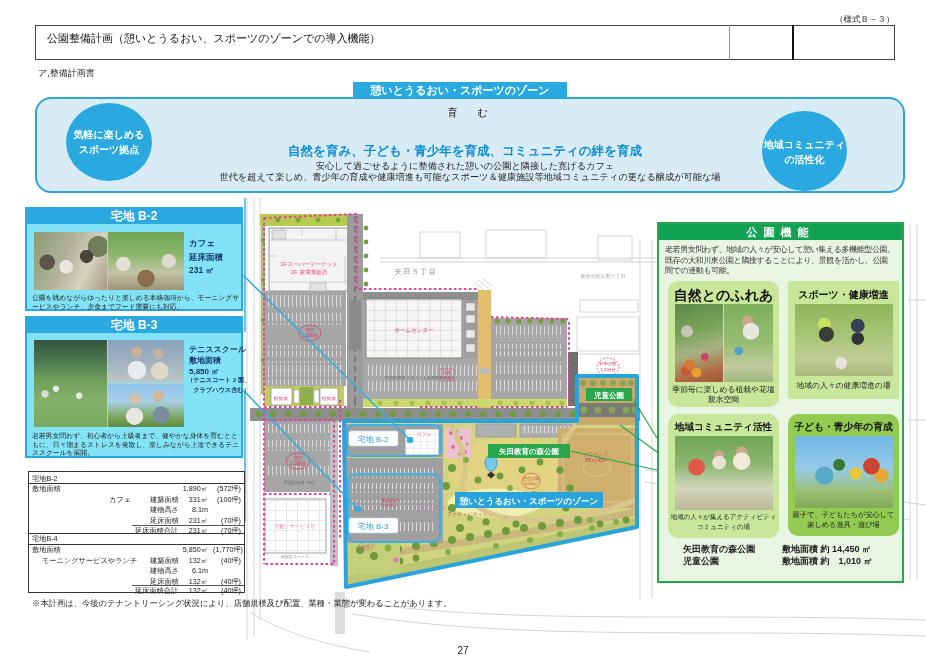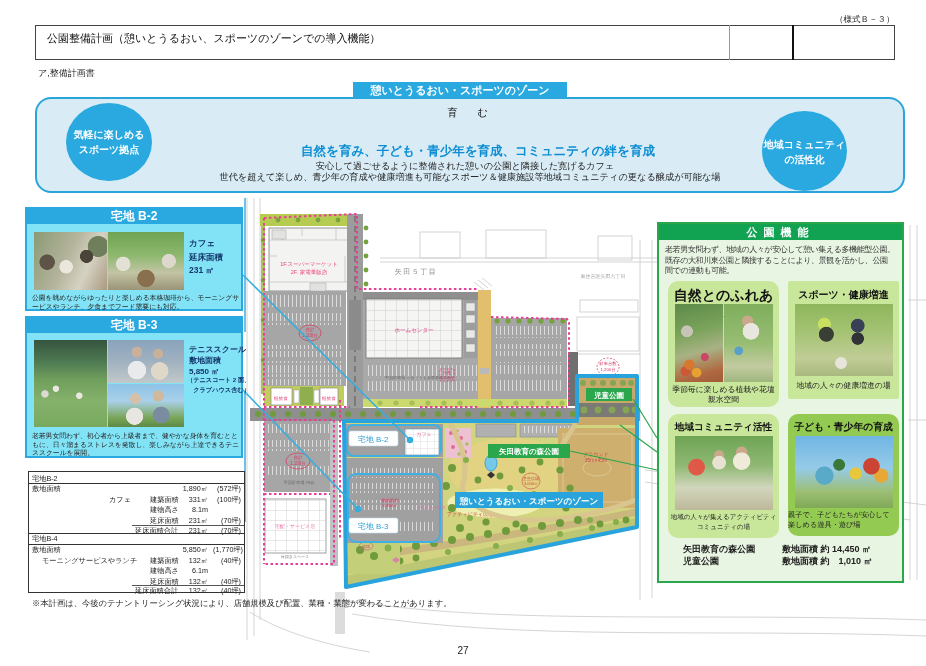--- a/index.html
+++ b/index.html
@@ -28,21 +28,21 @@
 
 <div class="abs" style="left:353px;top:82px;width:214px;height:16px;background:#29a9e0;color:#fff;font-weight:bold;font-size:11px;text-align:center;line-height:16px;">憩いとうるおい・スポーツのゾーン</div>
 
 <div class="abs" style="left:66px;top:103px;width:86px;height:78px;background:#29a9e0;border-radius:50%;color:#fff;font-weight:bold;font-size:10px;text-align:center;line-height:15px;padding-top:24px;">気軽に楽しめる<br>スポーツ拠点</div>
 
 <div class="abs" style="left:380px;top:106px;width:180px;text-align:center;font-size:10px;color:#111;letter-spacing:5px;">育　む</div>
 
 <div class="abs" style="left:762px;top:111px;width:85px;height:80px;background:#29a9e0;border-radius:50%;color:#fff;font-weight:bold;font-size:10px;text-align:center;line-height:15px;padding-top:26px;">地域コミュニティ<br>の活性化</div>
 
 
-<div class="abs" style="left:148px;top:143px;width:660px;text-align:center;font-size:12.5px;font-weight:bold;color:#0d8ed3;">自然を育み、子ども・青少年を育成、コミュニティの絆を育成</div>
+<div class="abs" style="left:135px;top:143px;width:660px;text-align:center;font-size:12.5px;font-weight:bold;color:#0d8ed3;">自然を育み、子ども・青少年を育成、コミュニティの絆を育成</div>
 
 <div class="abs" style="left:135px;top:160px;width:660px;text-align:center;font-size:9.2px;color:#222;">安心して過ごせるように整備された憩いの公園と隣接した寛げるカフェ</div>
 
 <div class="abs" style="left:105px;top:171px;width:730px;text-align:center;font-size:9.2px;color:#222;">世代を超えて楽しめ、青少年の育成や健康増進も可能なスポーツ＆健康施設等地域コミュニティの更なる醸成が可能な場</div>
 
 <svg class="abs" style="left:0;top:0;z-index:1;" width="926" height="666" viewBox="0 0 926 666">
 <defs>
 <pattern id="st" width="4" height="14" patternUnits="userSpaceOnUse">
           <path d="M0.5,1 V13" stroke="#ffffff" stroke-width="0.6"></path>
         </pattern>
@@ -627,20 +627,20 @@
     <div class="abs" style="left:7px;top:22px;width:98px;height:74px;background:radial-gradient(circle at 22% 42%, #e05848 0 9%, transparent 10%),radial-gradient(circle at 45% 36%, #e8e2d2 0 9%, transparent 10%),radial-gradient(circle at 68% 34%, #f0ead8 0 10%, transparent 11%),radial-gradient(circle at 45% 26%, #caa88c 0 6%, transparent 7%),radial-gradient(circle at 68% 22%, #caa88c 0 6%, transparent 7%),linear-gradient(180deg,#6fa455 0%,#8fb873 40%,#d2d6bc 70%,#bcb89a 100%);"></div>
 
     <div class="abs" style="left:0;top:98px;width:111px;text-align:center;font-size:6.5px;color:#222;line-height:9.5px;white-space:nowrap;">地域の人々が集えるアクティビティ<br>コミュニティの場</div>
   </div>
 
   <div class="abs" style="left:129px;top:190px;width:111px;height:122px;background:#93cb52;border-radius:10px;">
     <div style="margin-top:7px;text-align:center;font-size:9.8px;font-weight:bold;color:#111;">子ども・青少年の育成</div>
 
     <div class="abs" style="left:7px;top:22px;width:98px;height:72px;background:radial-gradient(circle at 78% 42%, #cc4434 0 9%, transparent 10%),radial-gradient(circle at 62% 52%, #e8c838 0 8%, transparent 9%),radial-gradient(circle at 88% 55%, #e8a838 0 7%, transparent 8%),radial-gradient(circle at 30% 55%, #58aac8 0 11%, transparent 12%),radial-gradient(circle at 45% 40%, #3a7838 0 8%, transparent 9%),linear-gradient(180deg,#70b6e4 0%,#96cbe8 45%,#9cbe72 78%,#7fa957 100%);"></div>
 
-    <div class="abs" style="left:0;top:96px;width:111px;text-align:left;font-size:7.2px;color:#222;line-height:9.5px;white-space:nowrap;">親子で、子どもたちが安心して<br>楽しめる遊具・遊び場</div>
+    <div class="abs" style="left:0;top:96px;width:111px;text-align:center;font-size:7.2px;color:#222;line-height:9.5px;white-space:nowrap;">親子で、子どもたちが安心して<br>楽しめる遊具・遊び場</div>
   </div>
 
   <div class="abs" style="left:24px;top:319px;font-size:9px;font-weight:bold;color:#222;line-height:12px;">矢田教育の森公園<br>児童公園</div>
   <div class="abs" style="left:123px;top:319px;font-size:9px;font-weight:bold;color:#222;line-height:12px;">敷地面積 約 14,450 ㎡<br>敷地面積 約　1,010 ㎡</div>
 </div>
 
 </div>
 
 </body></html>

